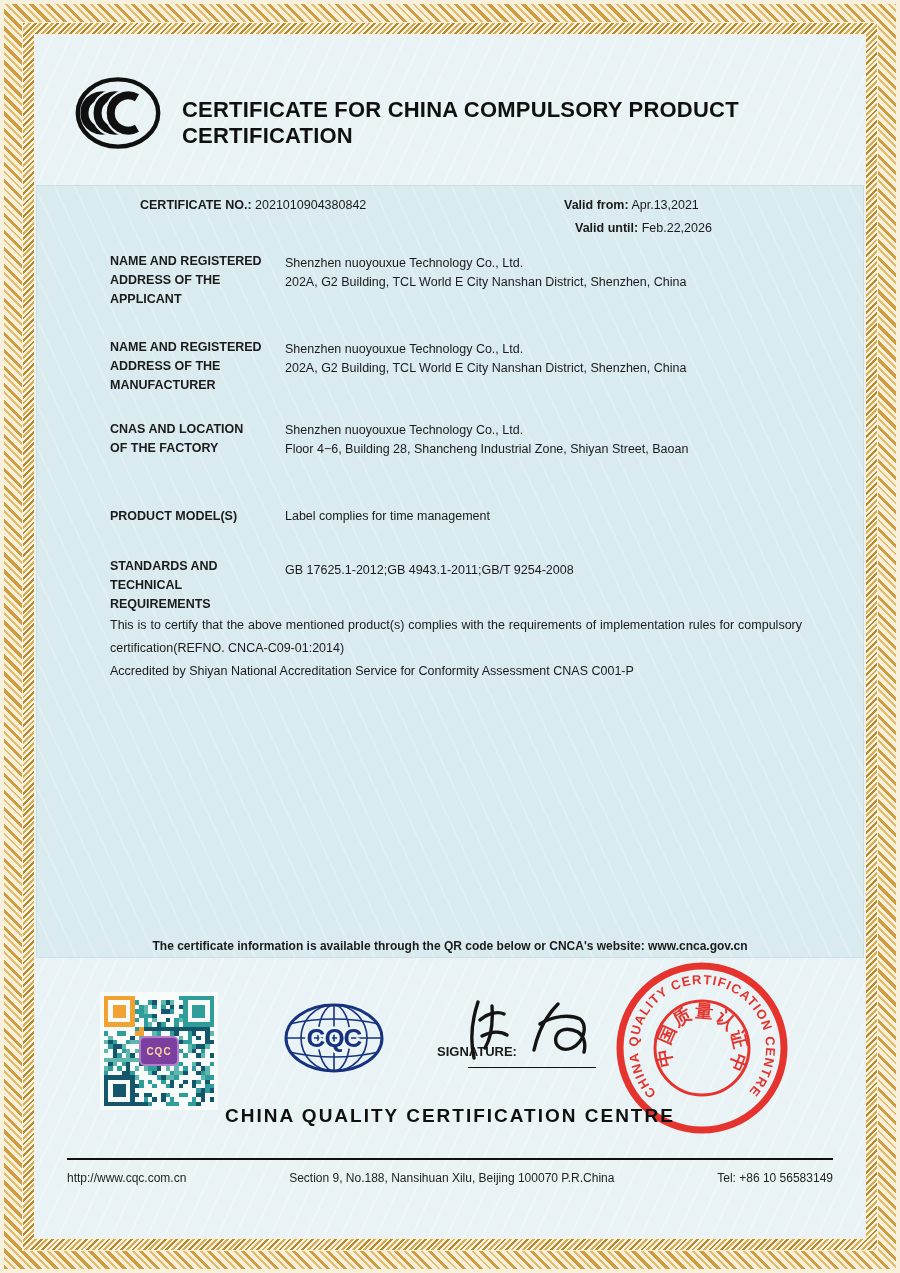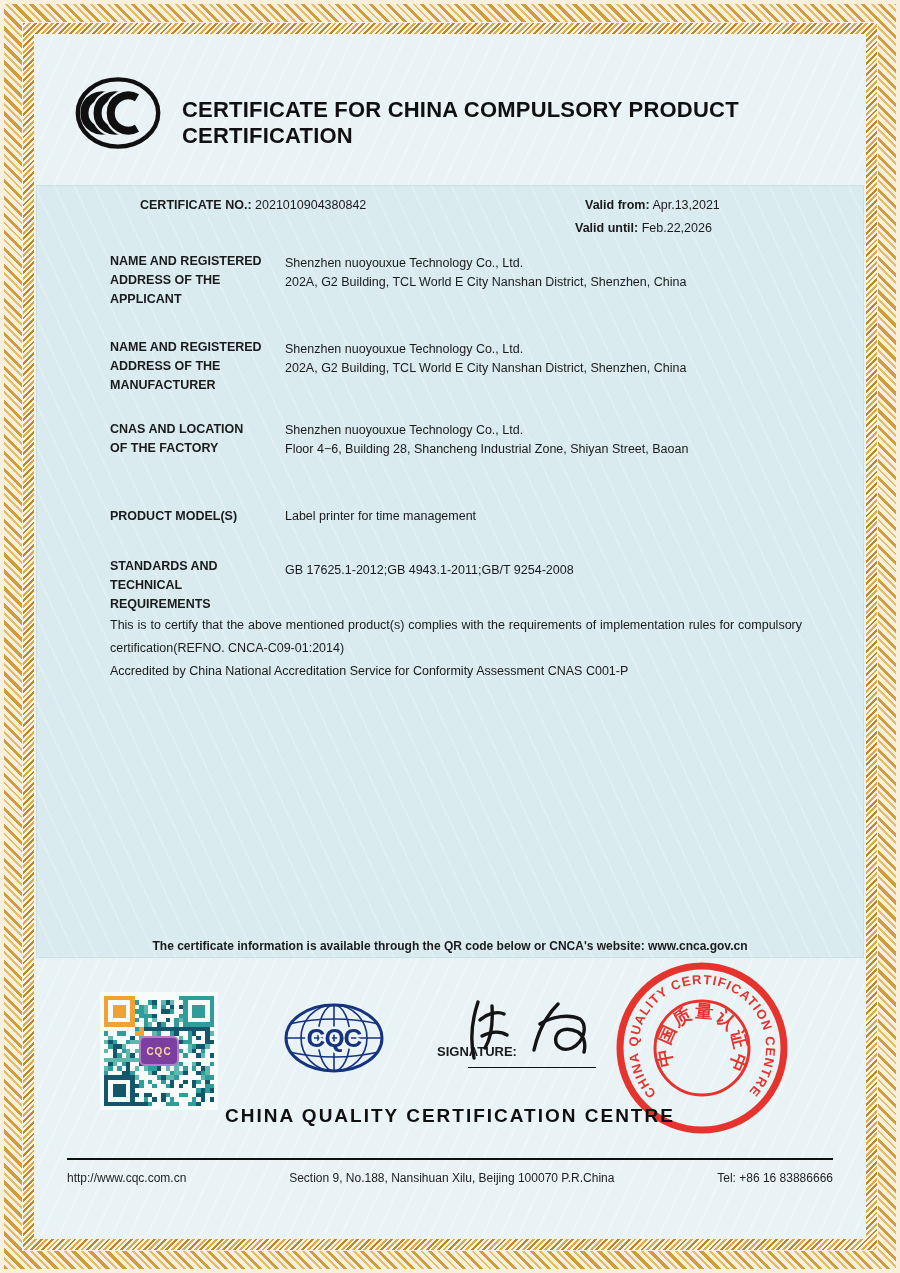--- a/index.html
+++ b/index.html
@@ -59,21 +59,21 @@
       <path d="M86,31.2 A24,24 0 1 0 86,72.8" fill="none" stroke="#e9f3f5" stroke-width="17"></path>
       <path d="M86,31.2 A24,24 0 1 0 86,72.8" fill="none" stroke="#101010" stroke-width="11"></path>
     </svg>
   </div>
   <div class="abs title" style="left:182px;top:97px;width:648px;">CERTIFICATE FOR CHINA COMPULSORY PRODUCT CERTIFICATION</div>
 
   <div class="abs fs" style="left:140px;top:198px;">
     <span class="b">CERTIFICATE NO.:</span>
     <span>2021010904380842</span>
   </div>
-  <div class="abs fs" style="left:585px;top:198px;">
+  <div class="abs fs" style="left:564px;top:198px;">
     <span class="b">Valid from:</span>
     <span>Apr.13,2021</span>
   </div>
   <div class="abs fs" style="left:575px;top:221px;">
     <span class="b">Valid until:</span>
     <span>Feb.22,2026</span>
   </div>
 
   <div class="abs label-col" style="left:110px;top:252px;">
     <div>NAME AND REGISTERED</div>
@@ -100,34 +100,34 @@
   </div>
   <div class="abs value-col" style="left:285px;top:421px;">
     <div>Shenzhen nuoyouxue Technology Co., Ltd.</div>
     <div>Floor 4−6, Building 28, Shancheng Industrial Zone, Shiyan Street, Baoan</div>
   </div>
 
   <div class="abs label-col" style="left:110px;top:507px;">
     <div>PRODUCT MODEL(S)</div>
   </div>
   <div class="abs value-col" style="left:285px;top:507px;">
-    <div>Label printer for time management</div>
+    <div>Label complies for time management</div>
   </div>
 
   <div class="abs label-col" style="left:110px;top:557px;">
     <div>STANDARDS AND</div>
     <div>TECHNICAL REQUIREMENTS</div>
   </div>
   <div class="abs value-col" style="left:285px;top:561px;">
     <div>GB 17625.1-2012;GB 4943.1-2011;GB/T 9254-2008</div>
   </div>
 
   <div class="abs paras" style="left:110px;top:614px;width:692px;">
     <p>This is to certify that the above mentioned product(s) complies with the requirements of implementation rules for compulsory certification(REFNO. CNCA-C09-01:2014)</p>
-    <p>Accredited by China National Accreditation Service for Conformity Assessment CNAS C001-P</p>
+    <p>Accredited by Shiyan National Accreditation Service for Conformity Assessment CNAS C001-P</p>
   </div>
 
   <div class="abs note" style="left:0;top:939px;">The certificate information is available through the QR code below or CNCA's website: www.cnca.gov.cn</div>
 
   <div class="abs qr" style="left:100px;top:992px;width:118px;height:118px;">
     <div class="qr-grid">
         <div style="background: rgb(242, 162, 51);"></div>
         <div style="background: rgb(242, 162, 51);"></div>
         <div style="background: rgb(242, 162, 51);"></div>
         <div style="background: rgb(242, 162, 51);"></div>
@@ -802,15 +802,15 @@
       </text>
     </svg>
   </div>
 
   <div class="abs centre-name" style="left:0;top:1105px;">CHINA QUALITY CERTIFICATION CENTRE</div>
 
   <div class="abs rule" style="left:67px;top:1158px;width:766px;height:0;"></div>
   <div class="abs footer-row" style="left:67px;top:1171px;width:766px;">
     <span>http://www.cqc.com.cn</span>
     <span class="mid">Section 9, No.188, Nansihuan Xilu, Beijing 100070 P.R.China</span>
-    <span>Tel: +86 16 83886666</span>
+    <span>Tel: +86 10 56583149</span>
   </div>
 </div>
 
 </body></html>

